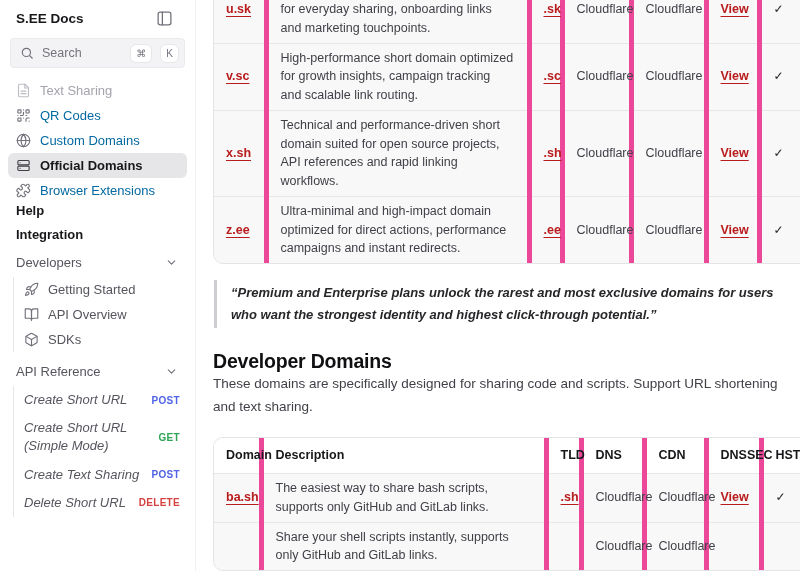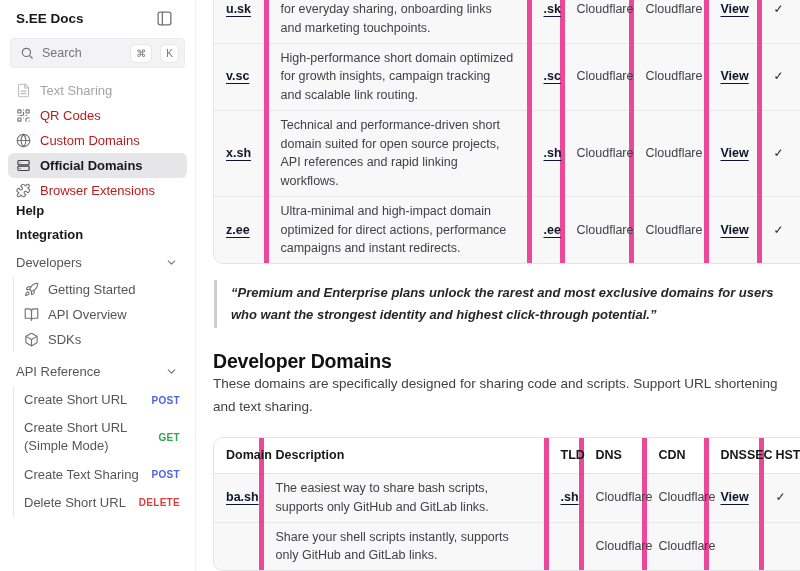--- a/index.html
+++ b/index.html
@@ -16,35 +16,35 @@
   .icon { display:inline-flex; color:#71717a; }
   .icon svg { display:block; }
   .sb-search { margin:11px 10px 2px 10px; height:30px; background:#f3f3f5;
     border:1px solid #ebebee; border-radius:4px; display:flex; align-items:center;
     gap:8px; padding:0 5px 0 9px; cursor:pointer; }
   .sb-search .ph { font-size:12.5px; color:#74747e; flex:1; }
   .kbd { background:#fff; border:1px solid #e7e7ea; border-radius:6px; font-size:10px;
     color:#74747e; padding:3px 5px; line-height:1.1; min-width:18px; text-align:center; }
   .sb-nav { padding:8px 8px 0 8px; }
   .sb-item { display:flex; align-items:center; gap:9px; padding:4px 8px; height:25px;
-    border-radius:6px; color:#b91c1c; font-size:13px; cursor:pointer; }
+    border-radius:6px; color:#0369a1; font-size:13px; cursor:pointer; }
   .sb-item.muted { color:#a4a4ad; }
   .sb-item.muted .icon { color:#bcbcc4; }
   .sb-item.selected { background:#e6e6e9; color:#18181b; font-weight:600; }
   .sb-item.selected .icon { color:#3f3f46; }
   .sb-section { font-size:13px; font-weight:700; color:#18181b; padding:0 16px;
     margin-bottom:9px; }
   .sb-collapsible { display:flex; align-items:center; justify-content:space-between;
     padding:4px 17px 4px 16px; color:#55555e; font-size:13px; cursor:pointer; margin-top:8px; }
   .sb-sub { margin:3px 0 4px 13px; border-left:1px solid #e7e7ea; padding:0 13px 0 8px; }
   .sb-sub-item { display:flex; align-items:center; gap:9px; padding:4px 2px; height:25px;
     color:#55555e; font-size:13px; cursor:pointer; }
   .api-item { display:flex; align-items:center; justify-content:space-between; gap:8px;
     padding:5px 2px; color:#55555e; font-size:13px; cursor:pointer; min-height:25px; }
-  .api-item .lbl { flex:1; line-height:1.4; }
+  .api-item .lbl { flex:1; line-height:1.4;font-style:italic; }
   .badge { font-size:10px; font-weight:700; letter-spacing:.3px; white-space:nowrap; }
   .badge.post { color:#4f63e6; }
   .badge.get { color:#2fa456; }
   .badge.delete { color:#d64242; }
 
   
   .main { flex:1; overflow:hidden; padding-left:17px; }
   .tbl-card { border:1px solid #e4e4e7; border-radius:10px; overflow:hidden;
     width:max-content; background:#f8f8f9; }
   .tbl-card.t1 { margin-top:-57px; }
@@ -52,21 +52,21 @@
   table { border-collapse:collapse; table-layout:fixed; }
   table.t1-table { width:615px; }
   table.t2-table { width:617px; }
   td, th { border-right:5px solid #ec4899; border-bottom:1px solid #e7e7ea;
     padding:5px 12px; font-size:12.5px; color:#3f3f46; line-height:1.5;
     vertical-align:middle; background:#f8f8f9; text-align:left; }
   td:last-child, th:last-child { border-right:none; }
   tr:last-child td { border-bottom:none; }
   th { background:#fff; color:#18181b; font-weight:700; padding:8px 12px; }
   tr.ghost td { height:65px; }
-  a.dlink { color:#0f172a; font-weight:600; text-decoration:underline;
+  a.dlink { color:#b91c1c; font-weight:600; text-decoration:underline;
     text-underline-offset:3px; text-decoration-thickness:1px; cursor:pointer; }
   .check { color:#27272a; font-size:12px; }
 
   blockquote { margin-top:16px; margin-left:1px; border-left:3px solid #cdcdd2;
     padding:2px 0 2px 14px; font-style:italic; font-weight:700; font-size:13px;
     color:#27272a; line-height:1.7; max-width:572px; }
   h2.dev-heading { margin-top:22px; font-size:19.5px; font-weight:800; color:#101013;
     letter-spacing:-.2px; }
   p.intro { font-size:13.5px; color:#3f3f46; line-height:1.7;
     max-width:582px; }

